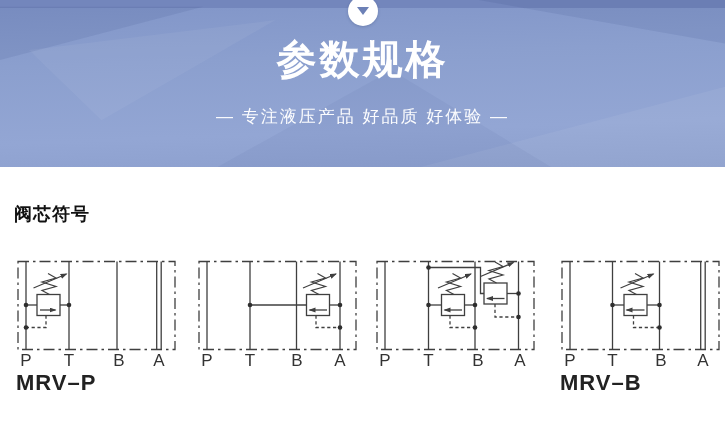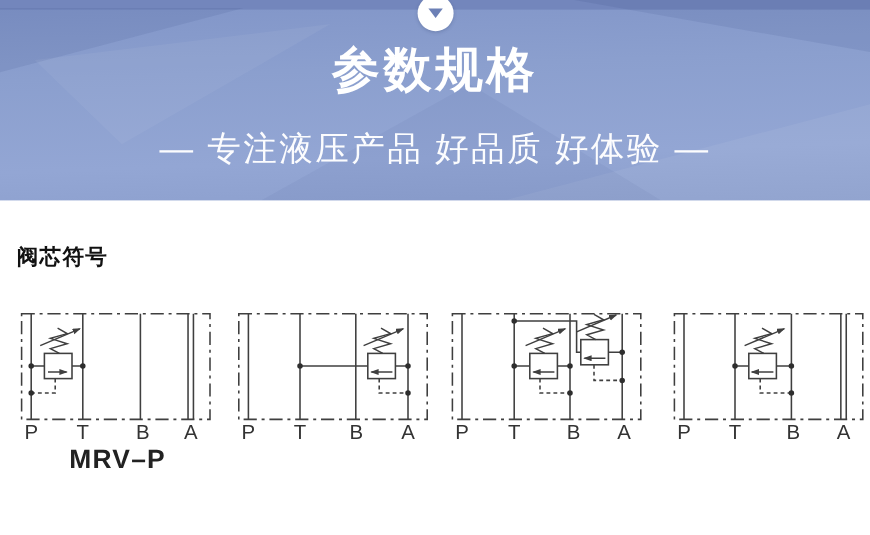--- a/index.html
+++ b/index.html
@@ -29,35 +29,35 @@
     position:absolute;left:50%;top:11px;transform:translateX(-50%);
     width:0;height:0;border-left:6px solid transparent;border-right:6px solid transparent;
     border-top:8px solid #6c80b6;
   }
   .banner-title{
     position:absolute;top:38px;left:0;width:100%;text-align:center;
     color:#ffffff;font-size:40px;font-weight:700;letter-spacing:3px;line-height:1.05;
   }
   .banner-subtitle{
     position:absolute;top:107px;left:0;width:100%;text-align:center;
-    color:rgba(255,255,255,.97);font-size:28px;font-weight:400;letter-spacing:2px;line-height:1.2;
+    color:rgba(255,255,255,.97);font-size:17px;font-weight:400;letter-spacing:2px;line-height:1.2;
   }
   
   .section-heading{
     margin:37px 0 0 14px;font-size:18px;font-weight:800;color:#111111;
     letter-spacing:1px;line-height:1.2;
   }
   .diagram-row{display:flex;align-items:flex-start;margin-top:26px;padding-left:16px;}
   .diagram{width:164px;flex:0 0 auto;}
   .diagram + .diagram{margin-left:17px;}
   .diagram.d3{margin-left:14px;}
   .diagram.d4{margin-left:21px;}
   .diagram svg{display:block;}
   .diagram .caption{
-    margin-top:2px;text-align:center;font-size:22px;font-weight:700;
+    margin-top:2px;text-align:left;font-size:22px;font-weight:700;
     color:#222222;letter-spacing:1px;line-height:1;
   }
   .diagram.d3 .caption{margin-top:-5px;}
   
   .sch line,.sch polyline,.sch rect,.sch path{stroke:#3f3f3f;fill:none;stroke-width:1.3px;}
   .sch .border{stroke-dasharray:11 4 2.5 4;}
   .sch .pilot{stroke-dasharray:3.2 2.6;}
   .sch circle{fill:#2e2e2e;stroke:none;}
   .sch text{fill:#333333;font-family:"Liberation Sans",sans-serif;font-size:17px;}
   .defs-holder{position:absolute;width:0;height:0;overflow:hidden;}
@@ -198,16 +198,17 @@
           <polyline class="pilot" points="73.5,55.5 73.5,67.5 99.5,67.5"></polyline>
           <circle cx="52.5" cy="45" r="2.3"></circle>
           <circle cx="99.5" cy="45" r="2.3"></circle>
           <circle cx="99.5" cy="67.5" r="2.3"></circle>
         </g>
         <text x="10" y="106" text-anchor="middle">P</text>
         <text x="52.5" y="106" text-anchor="middle">T</text>
         <text x="101" y="106" text-anchor="middle">B</text>
         <text x="143" y="106" text-anchor="middle">A</text>
       </svg>
+      <figcaption class="caption">MRV–B</figcaption>
     </figure>
 
   </div>
 </div>
 
 </body></html>

